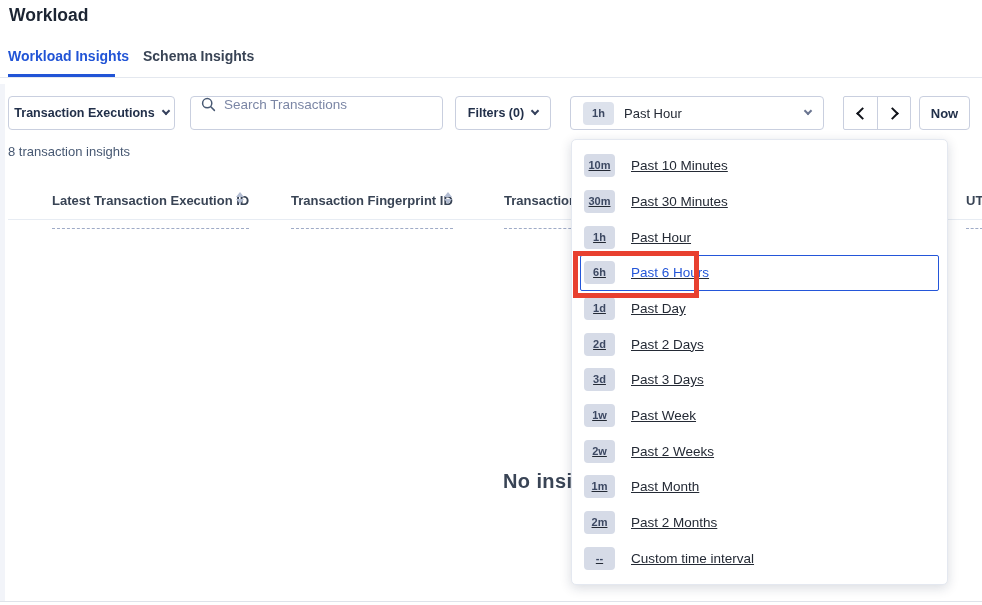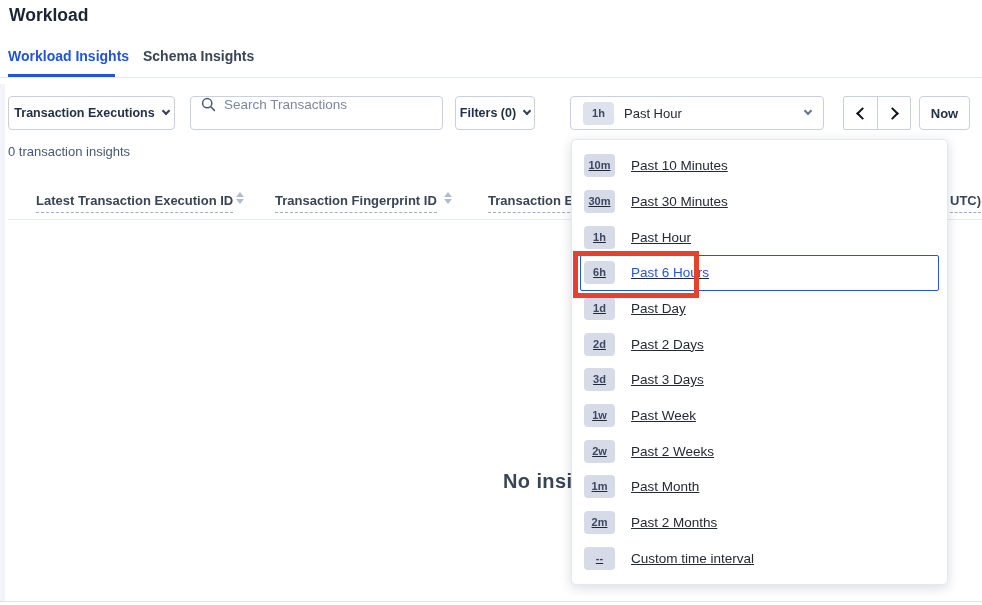--- a/index.html
+++ b/index.html
@@ -16,21 +16,21 @@
   .tab.active { left:8px; color:#2154d6; font-weight:bold; }
   .tab.inactive { left:143px; color:#394455; font-weight:bold; }
   .tab-underline { position:absolute; left:8px; top:74px; width:107px; height:3px; background:#2154d6; }
   .tabs-border { position:absolute; left:0; top:77px; width:982px; height:1px; background:#e4e8ef; }
 
   
   .btn { position:absolute; top:96px; height:34px; background:#fff; border:1px solid #c9cfdf;
     border-radius:4px; display:flex; align-items:center; justify-content:center;
     font-size:12.5px; font-weight:bold; color:#22304a; cursor:pointer; gap:8px;text-align:right; }
   .btn-type { left:8px; width:167px; }
-  .btn-filters { left:455px; width:80px; }
+  .btn-filters { left:455px; width:96px; }
   .searchbox { position:absolute; left:190px; top:96px; width:253px; height:34px;
     border:1px solid #c9cfdf; border-radius:4px; background:#fff; display:flex; align-items:flex-start; padding:0 10px; gap:8px; }
   .searchbox input { border:none; outline:none; flex:1; font-size:13.5px; color:#242a35;
     font-family:"Liberation Sans", sans-serif; background:transparent; }
   .searchbox input::placeholder { color:#7b86a5; }
 
   .timebtn { position:absolute; left:570px; top:96px; width:254px; height:34px; background:#fff;
     border:1px solid #c9cfdf; border-radius:4px; display:flex; align-items:center; padding:0 12px; cursor:pointer; }
   .tbadge { display:inline-block; min-width:31px; height:23px; line-height:23px; text-align:center;
     background:#dde2ec; border-radius:4px; font-size:11px; font-weight:bold; color:#3c4862; padding:0 4px; }
@@ -48,21 +48,21 @@
     transform:rotate(45deg); margin-top:-4px; }
   .chev.sm { width:6px; height:6px; }
   .arrow { width:9px; height:9px; border-right:2.6px solid #10131a; border-bottom:2.6px solid #10131a; }
   .arrow.left { transform:rotate(135deg); margin-left:3px; }
   .arrow.right { transform:rotate(-45deg); margin-right:3px; }
 
   .count-text { position:absolute; left:8px; top:144px; font-size:13px; color:#475872; }
 
   
   .th { position:absolute; top:193px; font-size:13px; font-weight:bold; color:#394455;
-    border-bottom:1px dashed #9fabc7; padding-bottom:4px; white-space:nowrap; cursor:pointer; }
+    border-bottom:1px dashed #9fabc7; padding-bottom:20px; white-space:nowrap; cursor:pointer;margin-left:16px; }
   .sorticon { position:absolute; top:192px; width:10px; display:flex; flex-direction:column; align-items:center; cursor:pointer; }
   .sorticon .up { width:0; height:0; border-left:4px solid transparent; border-right:4px solid transparent;
     border-bottom:5px solid #b3bdd2; margin-bottom:2px; }
   .sorticon .dn { width:0; height:0; border-left:4px solid transparent; border-right:4px solid transparent;
     border-top:5px solid #b3bdd2; }
   .thead-border { position:absolute; left:8px; top:219px; width:974px; height:1px; background:#e7ecf3; }
 
   .empty-msg { position:absolute; left:503px; top:470px; font-size:20px; font-weight:bold;
     color:#394455; letter-spacing:0.4px; white-space:nowrap; z-index:1; }
 
@@ -131,21 +131,21 @@
     </div>
     <div class="half">
       <span class="arrow right"></span>
     </div>
   </div>
 
   <div class="btn btn-now">
     <span>Now</span>
   </div>
 
-  <div class="count-text">0 transaction insights</div>
+  <div class="count-text">8 transaction insights</div>
 
   <div class="th" style="left:36px;">Latest Transaction Execution ID</div>
   <div class="sorticon" style="left:235px;">
     <span class="up"></span>
       <span class="dn"></span>
   </div>
   <div class="th" style="left:275px;">Transaction Fingerprint ID</div>
   <div class="sorticon" style="left:443px;">
     <span class="up"></span>
       <span class="dn"></span>

